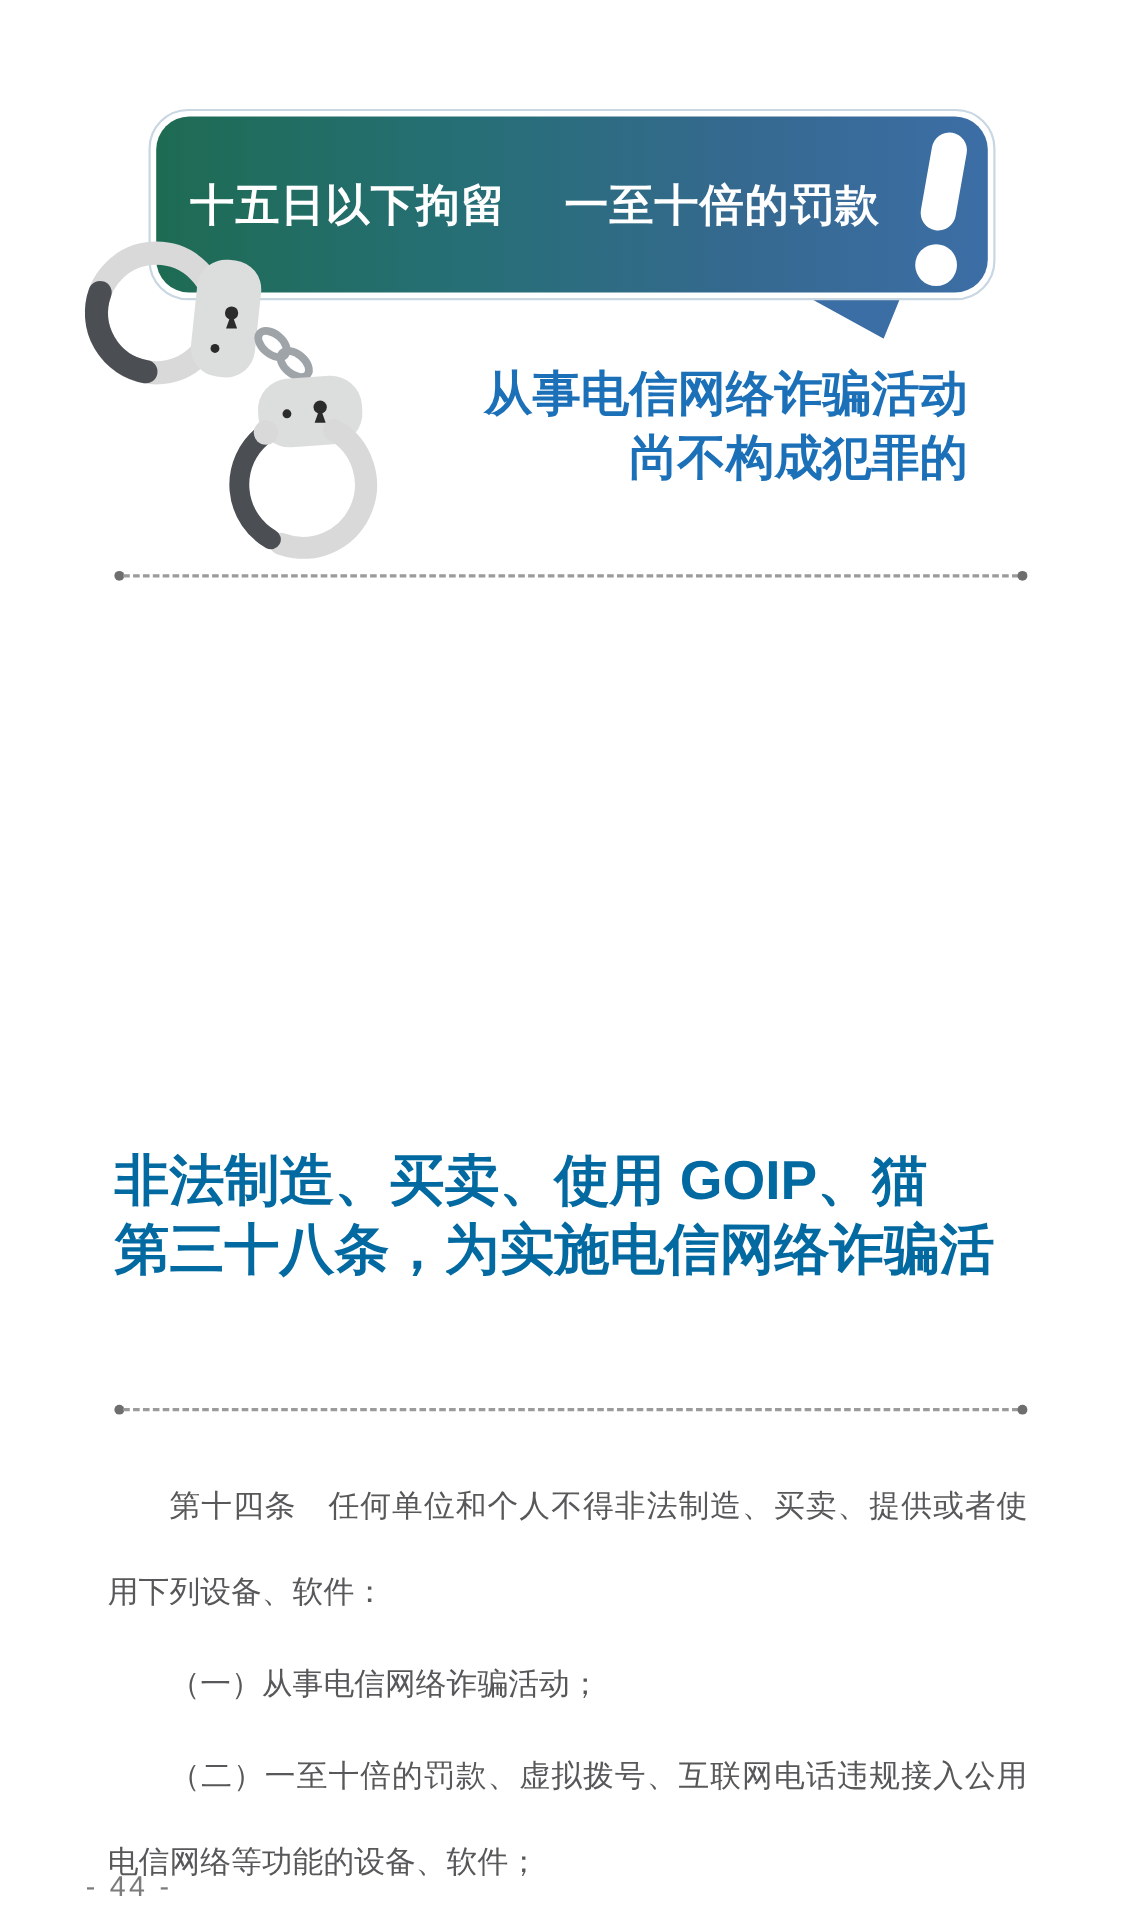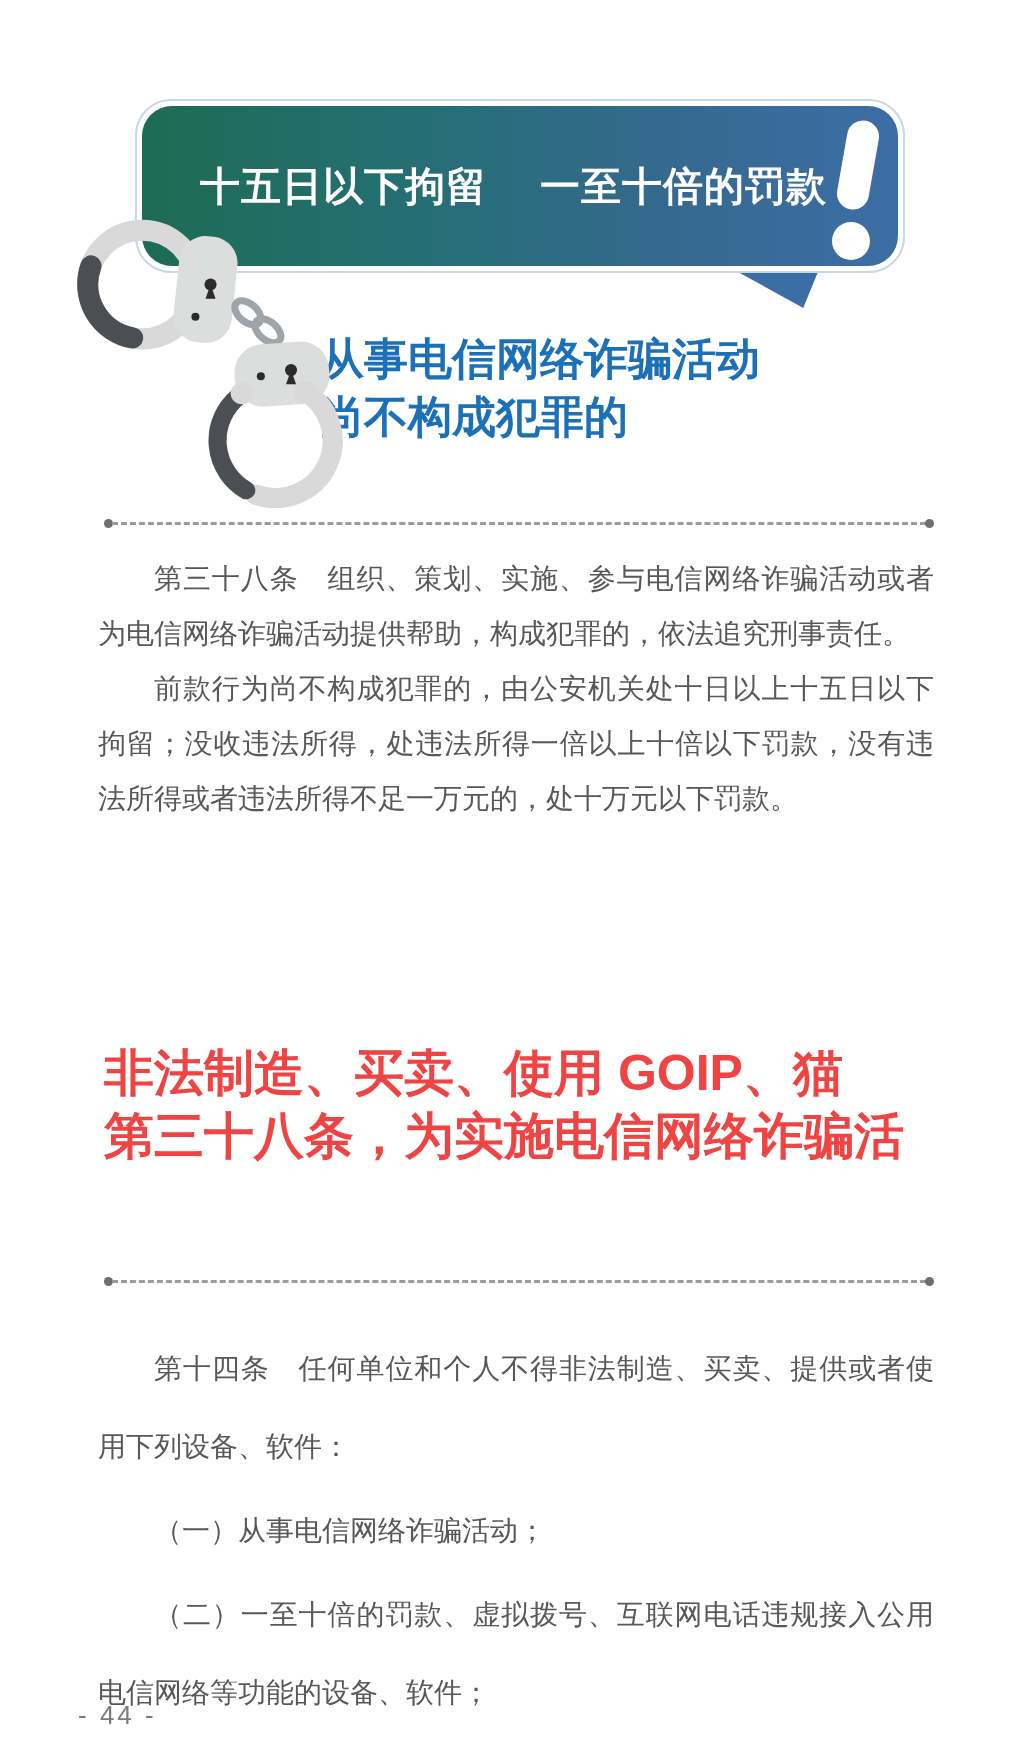--- a/index.html
+++ b/index.html
@@ -28,21 +28,21 @@
   .bubble-fill {
     position: relative;
     width: 100%; height: 100%;
     border-radius: 30px;
     background: linear-gradient(90deg, #1e6b53 0%, #256f74 35%, #35698f 70%, #3c6ea6 100%);
     display: flex;
     align-items: center;
     overflow: hidden;
   }
   .banner-text {
-    padding-left: 58px;
+    padding-left: 31px;
     font-size: 40px;
     font-weight: bold;
     color: #ffffff;
     letter-spacing: 1px;
     white-space: nowrap;
   }
   .excl-bar {
     position: absolute;
     left: 700px; top: 14px;
     width: 32px; height: 90px;
@@ -68,34 +68,34 @@
     position: absolute;
     left: 62px; top: 196px;
     z-index: 3;
   }
 
   
   .heading1 {
     position: absolute;
     left: 320px; top: 330px;
     width: 560px;
-    text-align: left;
+    text-align: right;
     font-size: 44px;
     font-weight: bold;
     line-height: 58px;
     color: #1c70b8;
   }
   .heading2 {
     position: absolute;
     left: 104px; top: 1042px;
     width: 850px;
     font-size: 50px;
     font-weight: bold;
     line-height: 63px;
-    color: #ef4444;
+    color: #0369a1;
     text-align: left;
   }
 
   
   .divider {
     position: absolute;
     left: 104px;
     width: 830px;
     height: 10px;
   }
@@ -188,24 +188,20 @@
     <div>从事电信网络诈骗活动</div>
     <div>尚不构成犯罪的</div>
   </div>
 
   <div class="divider divider1">
     <span class="dot left"></span>
     <span class="line"></span>
     <span class="dot right"></span>
   </div>
 
-  <div class="body-block body1">
-    <p>第三十八条　组织、策划、实施、参与电信网络诈骗活动或者为电信网络诈骗活动提供帮助，构成犯罪的，依法追究刑事责任。</p>
-    <p>前款行为尚不构成犯罪的，由公安机关处十日以上十五日以下拘留；没收违法所得，处违法所得一倍以上十倍以下罚款，没有违法所得或者违法所得不足一万元的，处十万元以下罚款。</p>
-  </div>
 
   <div class="heading2">
     <div>非法制造、买卖、使用 GOIP、猫</div>
     <div>第三十八条，为实施电信网络诈骗活</div>
   </div>
 
   <div class="divider divider2">
     <span class="dot left"></span>
     <span class="line"></span>
     <span class="dot right"></span>

